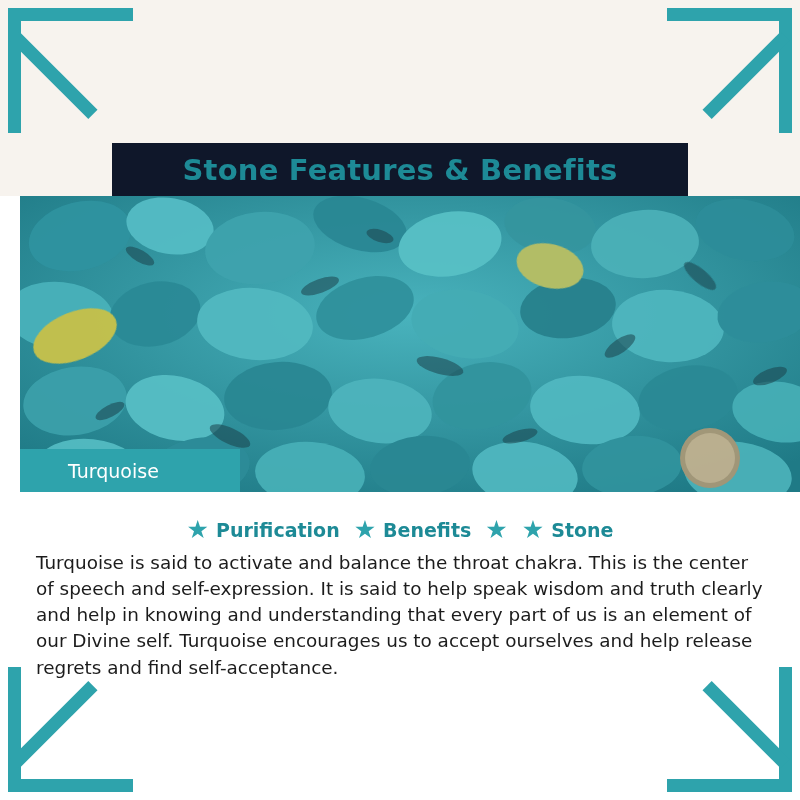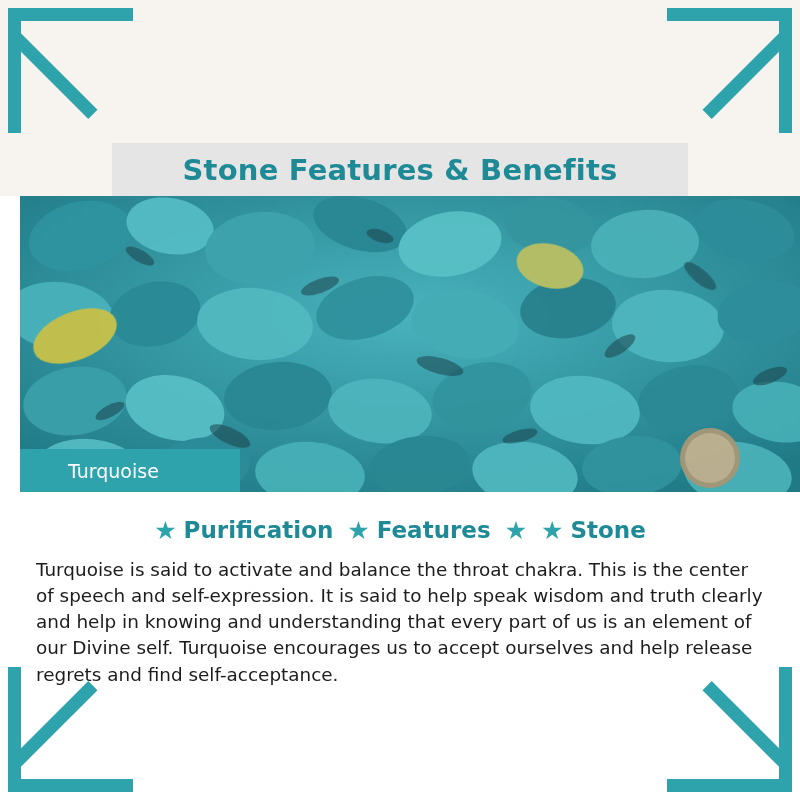--- a/index.html
+++ b/index.html
@@ -86,21 +86,21 @@
     font-family: "Liberation Serif", serif;
     font-weight: bold;
   }
 
   .title-band {
     position: absolute;
     left: 112px;
     top: 143px;
     width: 576px;
     height: 53px;
-    background: #e5e5e5;
+    background: #0f172a;
     display: flex;
     align-items: center;
     justify-content: center;
     z-index: 4;
   }
   .title-text {
     font-size: 29px;
     font-weight: bold;
     color: #1d8a96;
     font-family: "DejaVu Sans", sans-serif;
@@ -161,28 +161,28 @@
     display: flex;
     align-items: center;
     gap: 7px;
   }
   .star {
     color: #2ea3ac;
     font-size: 25px;
     line-height: 1;
   }
   .benefit-label {
-    font-size: 23px;
+    font-size: 19px;
     font-weight: bold;
     color: #1d8a96;
     font-family: "DejaVu Sans", sans-serif;
   }
 
   .description {
-    margin: 14px 16px 0 16px;
+    margin: 8px 16px 0 16px;
     font-size: 18.4px;
     line-height: 1.42;
     color: #1c1c1c;
     font-family: "DejaVu Sans", sans-serif;
     text-align: left;
   }
 </style>
 </head>
 <body>
 
@@ -307,21 +307,21 @@
   </div>
 
   <div class="body-section">
     <div class="benefits">
       <div class="benefit">
         <span class="star">★</span>
         <span class="benefit-label">Purification</span>
       </div>
       <div class="benefit">
         <span class="star">★</span>
-        <span class="benefit-label">Features</span>
+        <span class="benefit-label">Benefits</span>
       </div>
       <div class="benefit">
         <span class="star">★</span>
       </div>
       <div class="benefit">
         <span class="star">★</span>
         <span class="benefit-label">Stone</span>
       </div>
     </div>
 

